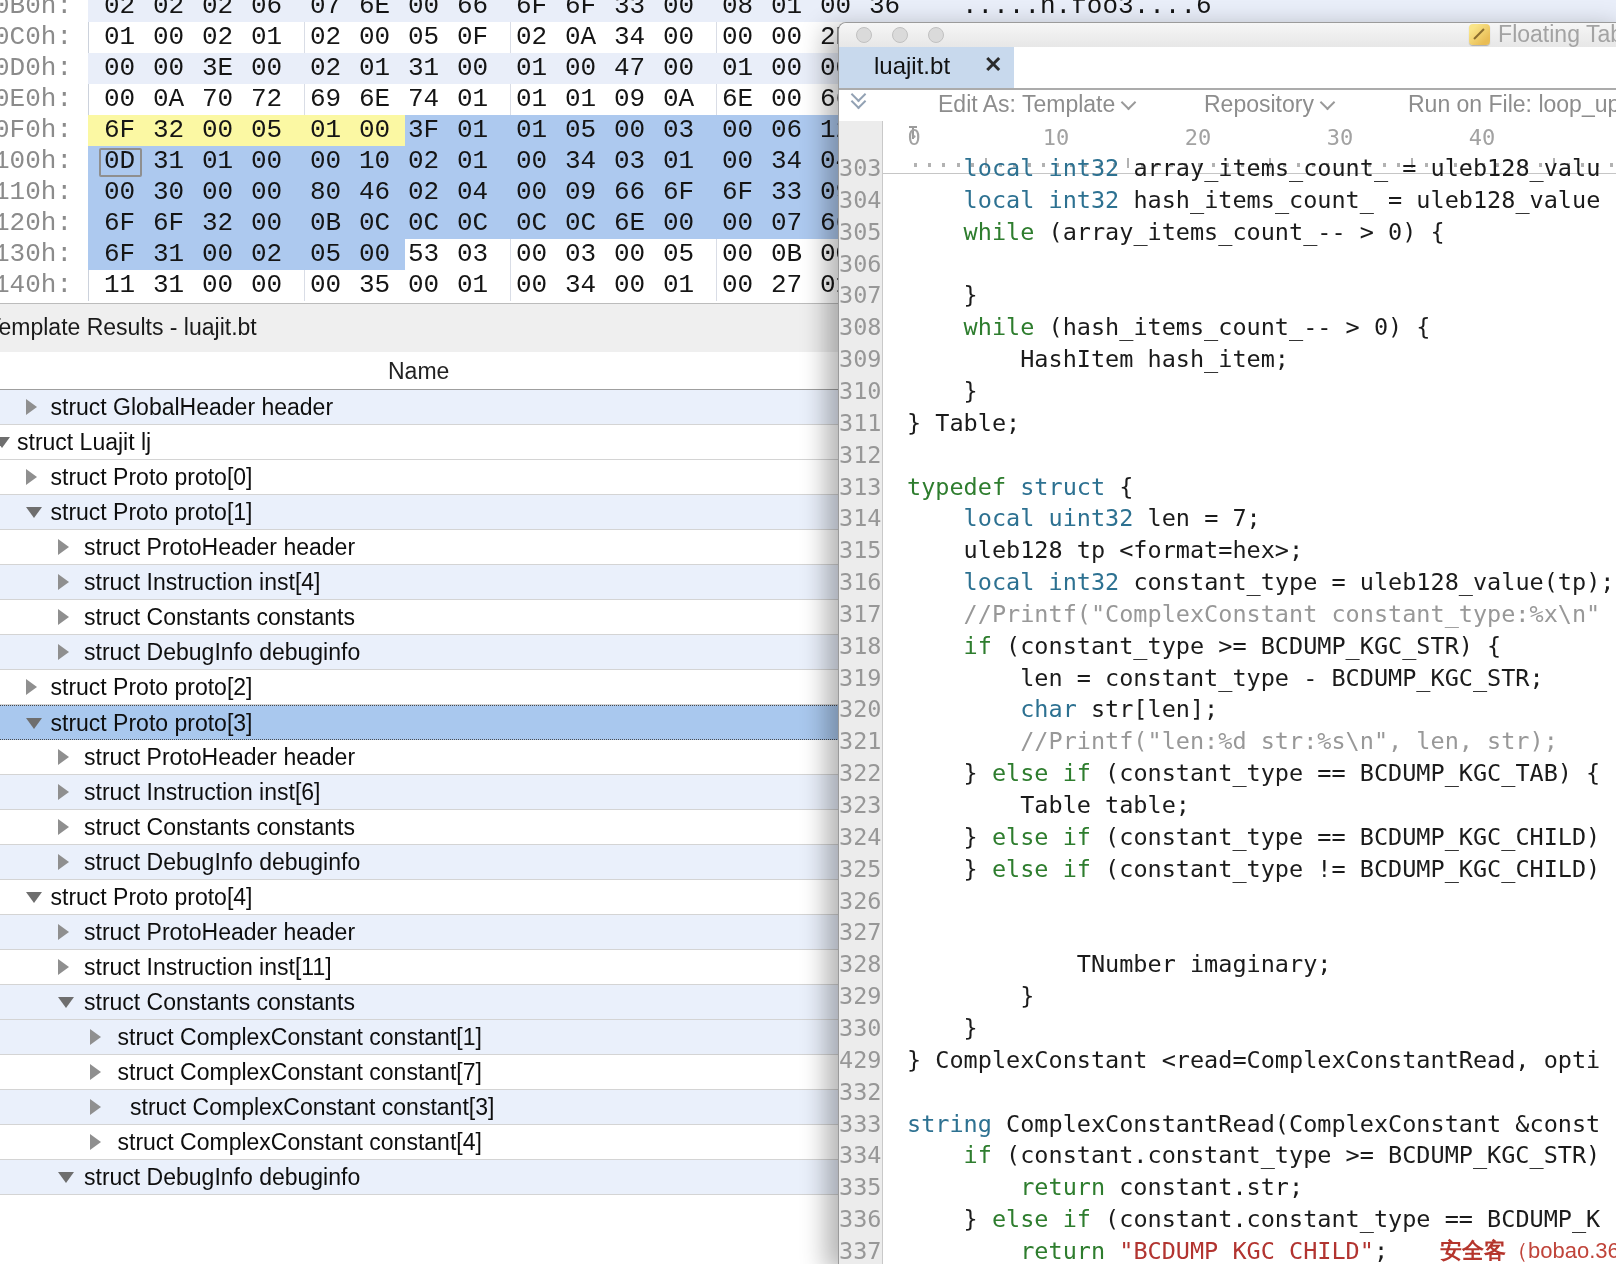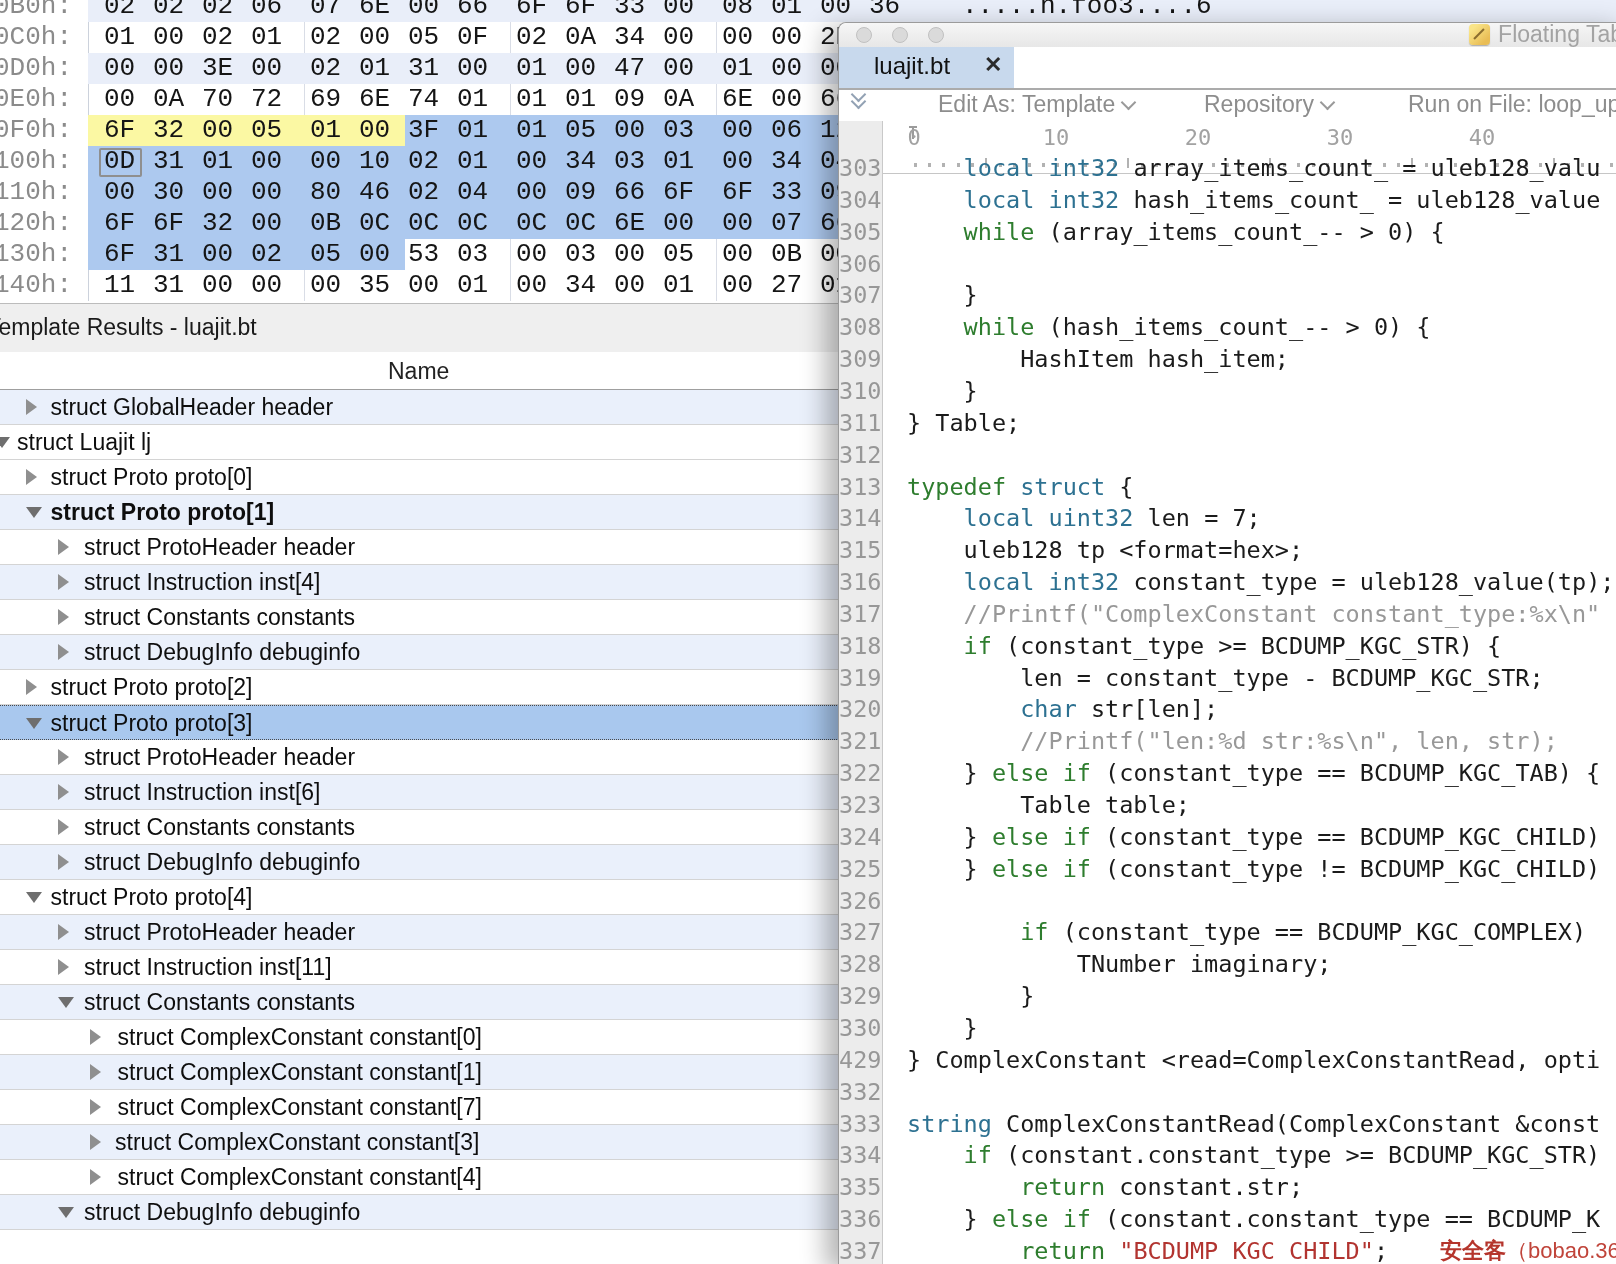--- a/index.html
+++ b/index.html
@@ -291,21 +291,21 @@
       <div class="tree-row">
         <span class="arrow exp" style="left: -6px;"></span>
         <span class="tree-label" style="left: 17px;">struct Luajit lj</span>
       </div>
       <div class="tree-row">
         <span class="arrow col" style="left: 26px;"></span>
         <span class="tree-label" style="left: 50.5px;">struct Proto proto[0]</span>
       </div>
       <div class="tree-row stripe">
         <span class="arrow exp" style="left: 26px;"></span>
-        <span class="tree-label" style="left: 50.5px; font-weight: bold;">struct Proto proto[1]</span>
+        <span class="tree-label" style="left: 50.5px;">struct Proto proto[1]</span>
       </div>
       <div class="tree-row">
         <span class="arrow col" style="left: 58px;"></span>
         <span class="tree-label" style="left: 84px;">struct ProtoHeader header</span>
       </div>
       <div class="tree-row stripe">
         <span class="arrow col" style="left: 58px;"></span>
         <span class="tree-label" style="left: 84px;">struct Instruction inst[4]</span>
       </div>
       <div class="tree-row">
@@ -349,35 +349,31 @@
         <span class="tree-label" style="left: 84px;">struct ProtoHeader header</span>
       </div>
       <div class="tree-row">
         <span class="arrow col" style="left: 58px;"></span>
         <span class="tree-label" style="left: 84px;">struct Instruction inst[11]</span>
       </div>
       <div class="tree-row stripe">
         <span class="arrow exp" style="left: 58px;"></span>
         <span class="tree-label" style="left: 84px;">struct Constants constants</span>
       </div>
-      <div class="tree-row">
-        <span class="arrow col" style="left: 90px;"></span>
-        <span class="tree-label" style="left: 117.5px;">struct ComplexConstant constant[0]</span>
-      </div>
       <div class="tree-row stripe">
         <span class="arrow col" style="left: 90px;"></span>
         <span class="tree-label" style="left: 117.5px;">struct ComplexConstant constant[1]</span>
       </div>
       <div class="tree-row">
         <span class="arrow col" style="left: 90px;"></span>
         <span class="tree-label" style="left: 117.5px;">struct ComplexConstant constant[7]</span>
       </div>
       <div class="tree-row stripe">
         <span class="arrow col" style="left: 90px;"></span>
-        <span class="tree-label" style="left: 115px;">struct ComplexConstant constant[3]</span>
+        <span class="tree-label" style="left: 130px;">struct ComplexConstant constant[3]</span>
       </div>
       <div class="tree-row">
         <span class="arrow col" style="left: 90px;"></span>
         <span class="tree-label" style="left: 117.5px;">struct ComplexConstant constant[4]</span>
       </div>
       <div class="tree-row stripe">
         <span class="arrow exp" style="left: 58px;"></span>
         <span class="tree-label" style="left: 84px;">struct DebugInfo debuginfo</span>
       </div>
     </div>
@@ -482,21 +478,21 @@
       <div class="code-line" style="top: 445.9px;"><span class="lnum">317</span><span class="ltext"><span class="tok-c">    //Printf("ComplexConstant constant_type:%x\n"</span></span></div>
       <div class="code-line" style="top: 477.75px;"><span class="lnum">318</span><span class="ltext"><span class="tok-p">    </span><span class="tok-k">if</span><span class="tok-p"> (constant_type &gt;= BCDUMP_KGC_STR) {</span></span></div>
       <div class="code-line" style="top: 509.6px;"><span class="lnum">319</span><span class="ltext"><span class="tok-p">        len = constant_type - BCDUMP_KGC_STR;</span></span></div>
       <div class="code-line" style="top: 541.45px;"><span class="lnum">320</span><span class="ltext"><span class="tok-p">        </span><span class="tok-t">char</span><span class="tok-p"> str[len];</span></span></div>
       <div class="code-line" style="top: 573.3px;"><span class="lnum">321</span><span class="ltext"><span class="tok-c">        //Printf("len:%d str:%s\n", len, str);</span></span></div>
       <div class="code-line" style="top: 605.15px;"><span class="lnum">322</span><span class="ltext"><span class="tok-p">    } </span><span class="tok-k">else</span><span class="tok-p"> </span><span class="tok-k">if</span><span class="tok-p"> (constant_type == BCDUMP_KGC_TAB) {</span></span></div>
       <div class="code-line" style="top: 637px;"><span class="lnum">323</span><span class="ltext"><span class="tok-p">        Table table;</span></span></div>
       <div class="code-line" style="top: 668.85px;"><span class="lnum">324</span><span class="ltext"><span class="tok-p">    } </span><span class="tok-k">else</span><span class="tok-p"> </span><span class="tok-k">if</span><span class="tok-p"> (constant_type == BCDUMP_KGC_CHILD) {</span></span></div>
       <div class="code-line" style="top: 700.7px;"><span class="lnum">325</span><span class="ltext"><span class="tok-p">    } </span><span class="tok-k">else</span><span class="tok-p"> </span><span class="tok-k">if</span><span class="tok-p"> (constant_type != BCDUMP_KGC_CHILD) {</span></span></div>
       <div class="code-line" style="top: 732.55px;"><span class="lnum">326</span></div>
-      <div class="code-line" style="top: 764.4px;"><span class="lnum">327</span><span class="ltext"><span class="tok-p">        </span><span class="tok-k">if</span><span class="tok-p"> (constant_type == BCDUMP_KGC_COMPLEX)</span></span></div>
+      <div class="code-line" style="top: 764.4px;"><span class="lnum">327</span></div>
       <div class="code-line" style="top: 796.25px;"><span class="lnum">328</span><span class="ltext"><span class="tok-p">            TNumber imaginary;</span></span></div>
       <div class="code-line" style="top: 828.1px;"><span class="lnum">329</span><span class="ltext"><span class="tok-p">        }</span></span></div>
       <div class="code-line" style="top: 859.95px;"><span class="lnum">330</span><span class="ltext"><span class="tok-p">    }</span></span></div>
       <div class="code-line" style="top: 891.8px;"><span class="lnum">429</span><span class="ltext"><span class="tok-p">} ComplexConstant &lt;read=ComplexConstantRead, opti</span></span></div>
       <div class="code-line" style="top: 923.65px;"><span class="lnum">332</span><span class="ltext"></span></div>
       <div class="code-line" style="top: 955.5px;"><span class="lnum">333</span><span class="ltext"><span class="tok-t">string</span><span class="tok-p"> ComplexConstantRead(ComplexConstant &amp;const</span></span></div>
       <div class="code-line" style="top: 987.35px;"><span class="lnum">334</span><span class="ltext"><span class="tok-p">    </span><span class="tok-k">if</span><span class="tok-p"> (constant.constant_type &gt;= BCDUMP_KGC_STR) {</span></span></div>
       <div class="code-line" style="top: 1019.2px;"><span class="lnum">335</span><span class="ltext"><span class="tok-p">        </span><span class="tok-k">return</span><span class="tok-p"> constant.str;</span></span></div>
       <div class="code-line" style="top: 1051.05px;"><span class="lnum">336</span><span class="ltext"><span class="tok-p">    } </span><span class="tok-k">else</span><span class="tok-p"> </span><span class="tok-k">if</span><span class="tok-p"> (constant.constant_type == BCDUMP_K</span></span></div>
       <div class="code-line" style="top: 1082.9px;"><span class="lnum">337</span><span class="ltext"><span class="tok-p">        </span><span class="tok-k">return</span><span class="tok-p"> </span><span class="tok-s">"BCDUMP_KGC_CHILD"</span><span class="tok-p">;</span></span></div>

